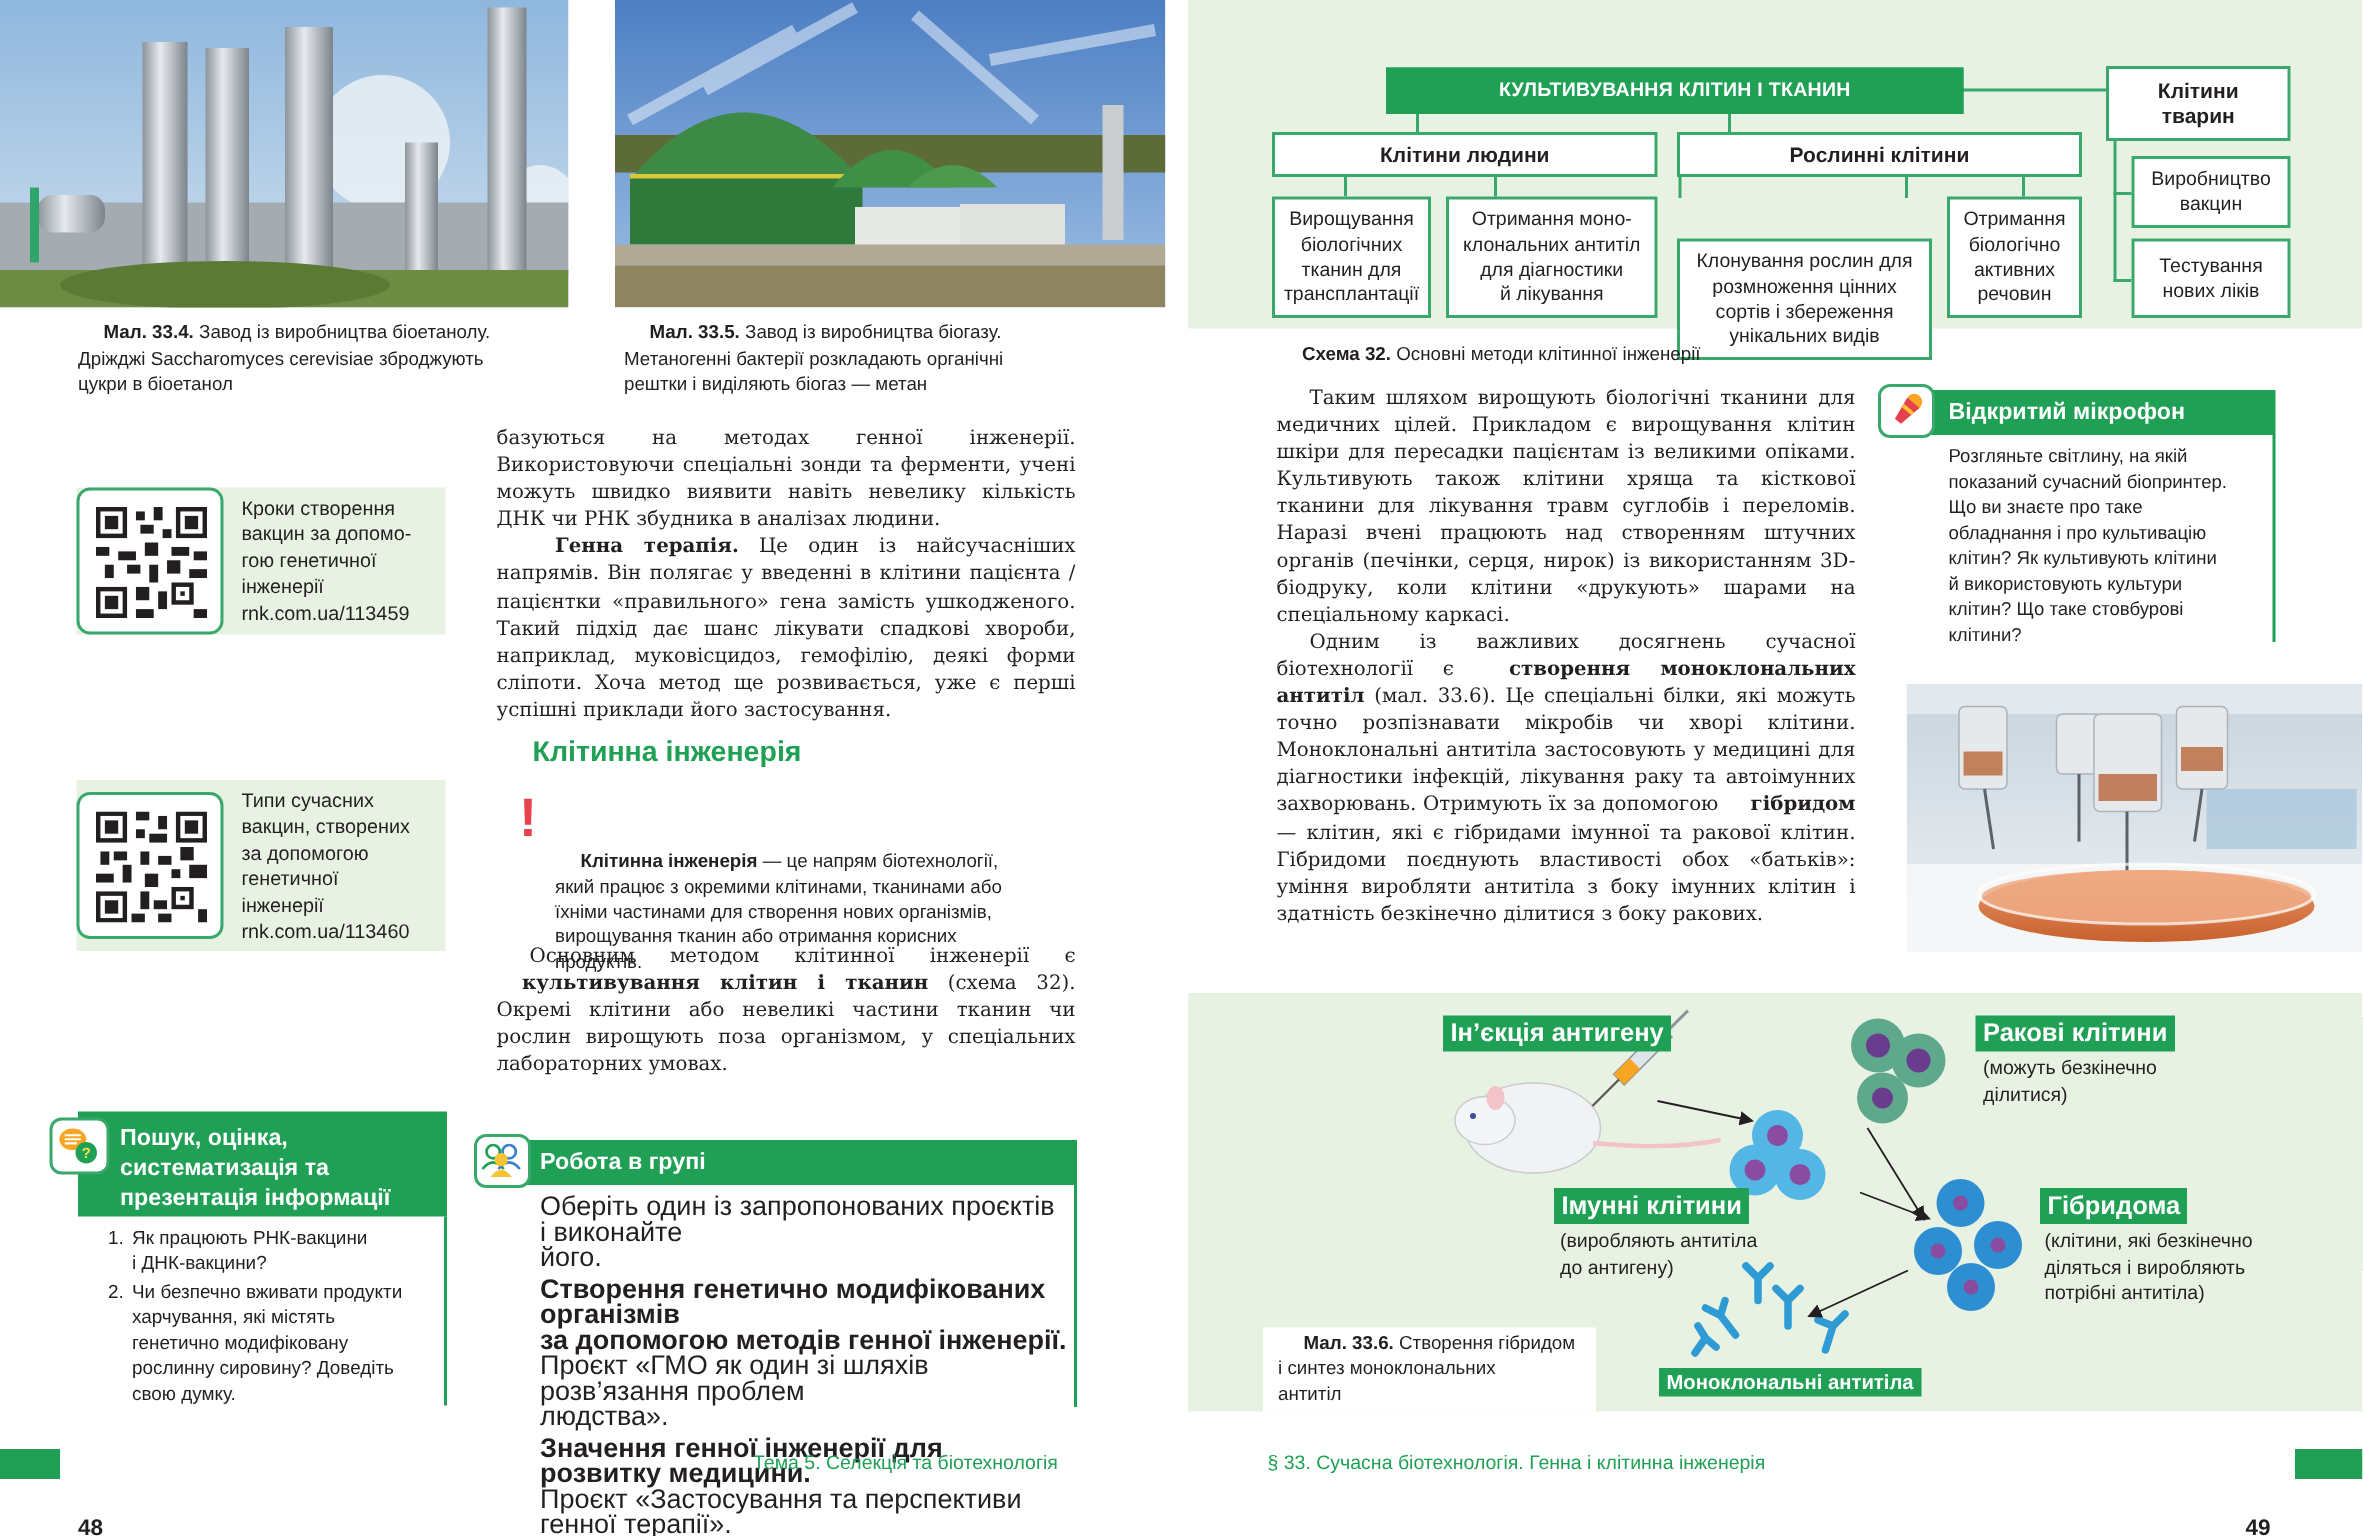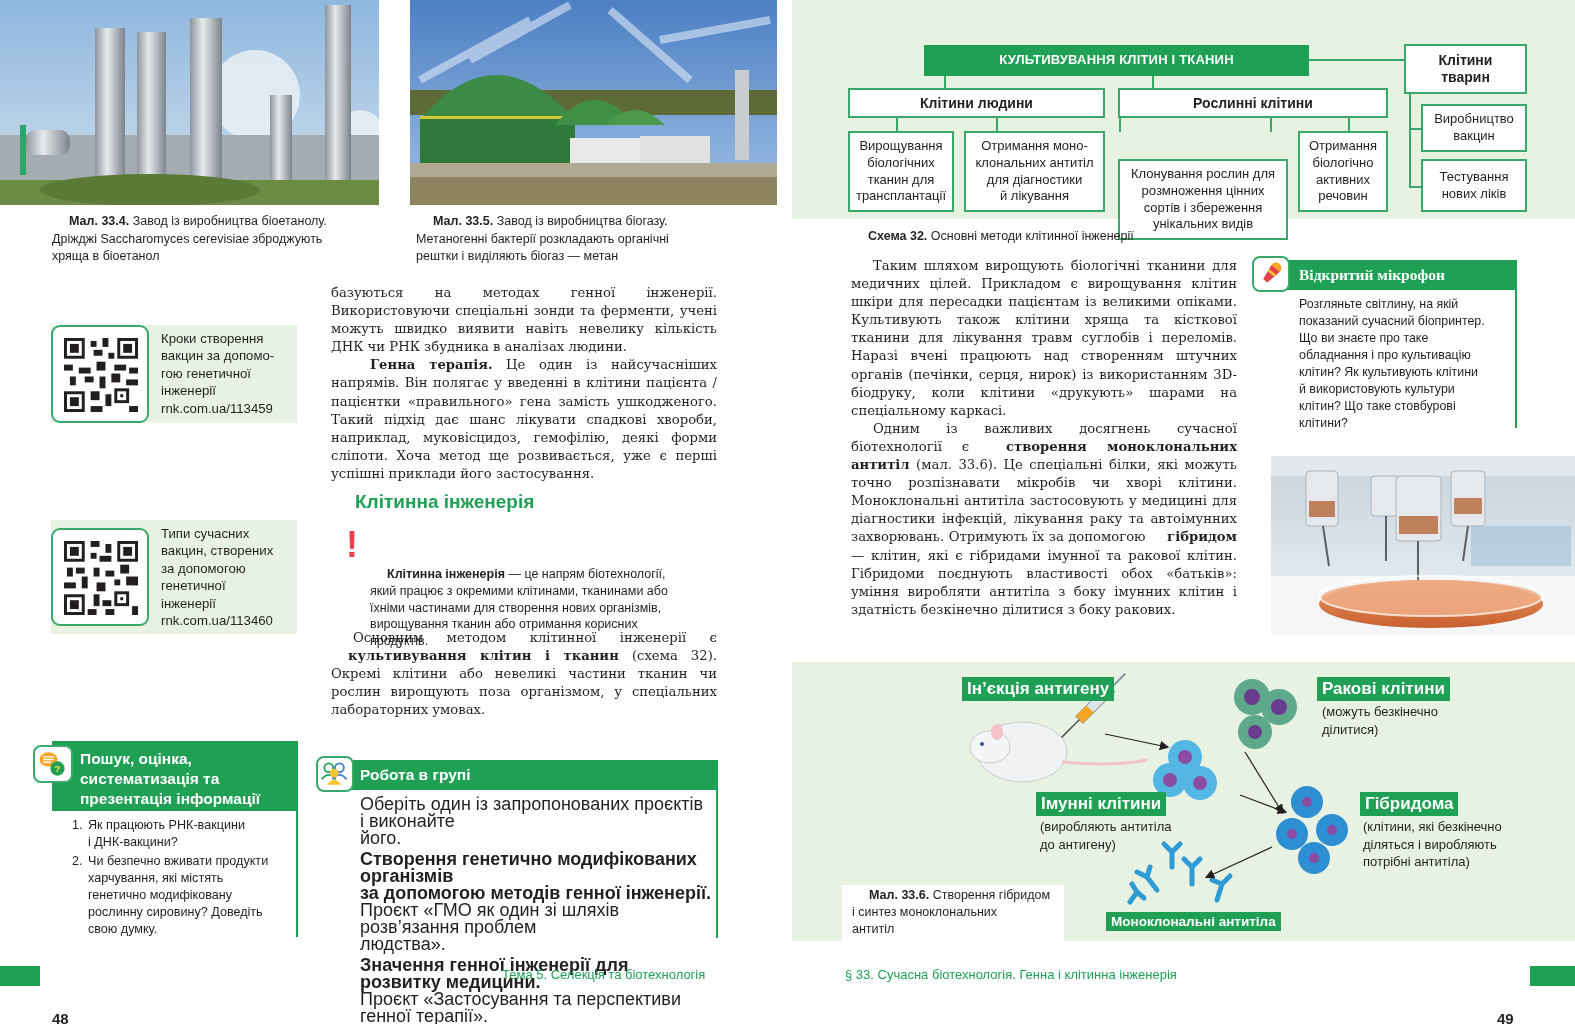--- a/index.html
+++ b/index.html
@@ -109,21 +109,21 @@
     <rect x="325" y="70" width="14" height="90" fill="#c9cdd0"></rect>
     <rect x="0" y="163" width="367" height="14" fill="#b0aa95"></rect>
     <rect x="0" y="177" width="367" height="28" fill="#8f8460"></rect>
   </svg>
 </div>
 
 <div class="caption" style="left:52px;top:213px;width:320px;">
   <b>Мал. 33.4.</b>
   <span>Завод із виробництва біоетанолу.</span><br>
   <span>Дріжджі Saccharomyces cerevisiae зброджують</span><br>
-  <span>хряща в біоетанол</span>
+  <span>цукри в біоетанол</span>
 </div>
 
 <div class="caption" style="left:416px;top:213px;width:330px;">
   <b>Мал. 33.5.</b>
   <span>Завод із виробництва біогазу.</span><br>
   <span>Метаногенні бактерії розкладають органічні</span><br>
   <span>рештки і виділяють біогаз — метан</span>
 </div>
 
 <div class="qr-box" style="left:51px;top:325px;width:246px;height:98px;">
@@ -352,21 +352,21 @@
 
 <div class="caption" style="left:851px;top:228px;">
   <b>Схема 32.</b><span> Основні методи клітинної інженерії</span>
 </div>
 
 <div class="body-text" style="left:851px;top:257px;width:386px;">
   <p>Таким шляхом вирощують біологічні тканини для медичних цілей. Прикладом є вирощування клітин шкіри для пересадки пацієнтам із великими опіками. Культивують також клітини хряща та кісткової тканини для лікування травм суглобів і переломів. Наразі вчені працюють над створенням штучних органів (печінки, серця, нирок) із використанням 3D-біодруку, коли клітини «друкують» шарами на спеціальному каркасі.</p>
   <p><span>Одним із важливих досягнень сучасної біотехнології є </span><b>створення моноклональних антитіл</b><span> (мал. 33.6). Це спеціальні білки, які можуть точно розпізнавати мікробів чи хворі клітини. Моноклональні антитіла застосовують у медицині для діагностики інфекцій, лікування раку та автоімунних захворювань. Отримують їх за допомогою </span><b>гібридом</b><span> — клітин, які є гібридами імунної та ракової клітин. Гібридоми поєднують властивості обох «батьків»: уміння виробляти антитіла з боку імунних клітин і здатність безкінечно ділитися з боку ракових.</span></p>
 </div>
 
-<div class="task-header" style="left:1270px;top:260px;width:247px;height:30px;padding:6px 0 0 29px;font-size:15.5px;font-family:Liberation Serif, serif;">
+<div class="task-header" style="left:1270px;top:260px;width:247px;height:30px;padding:6px 0 0 29px;font-size:15.5px;">
   <span>Відкритий мікрофон</span>
 </div>
 <div class="task-icon" style="left:1252px;top:256px;width:38px;height:36px;">
   <svg viewBox="0 0 38 36" width="34" height="32">
     <g transform="rotate(40 19 18)">
       <ellipse cx="19" cy="9" rx="6" ry="6" fill="#f6a623"></ellipse>
       <path d="M13 10 L16 28 L22 28 L25 10 Z" fill="#e8414e"></path>
       <rect x="14" y="15" width="10" height="3" fill="#f6c433"></rect>
     </g>
   </svg>

